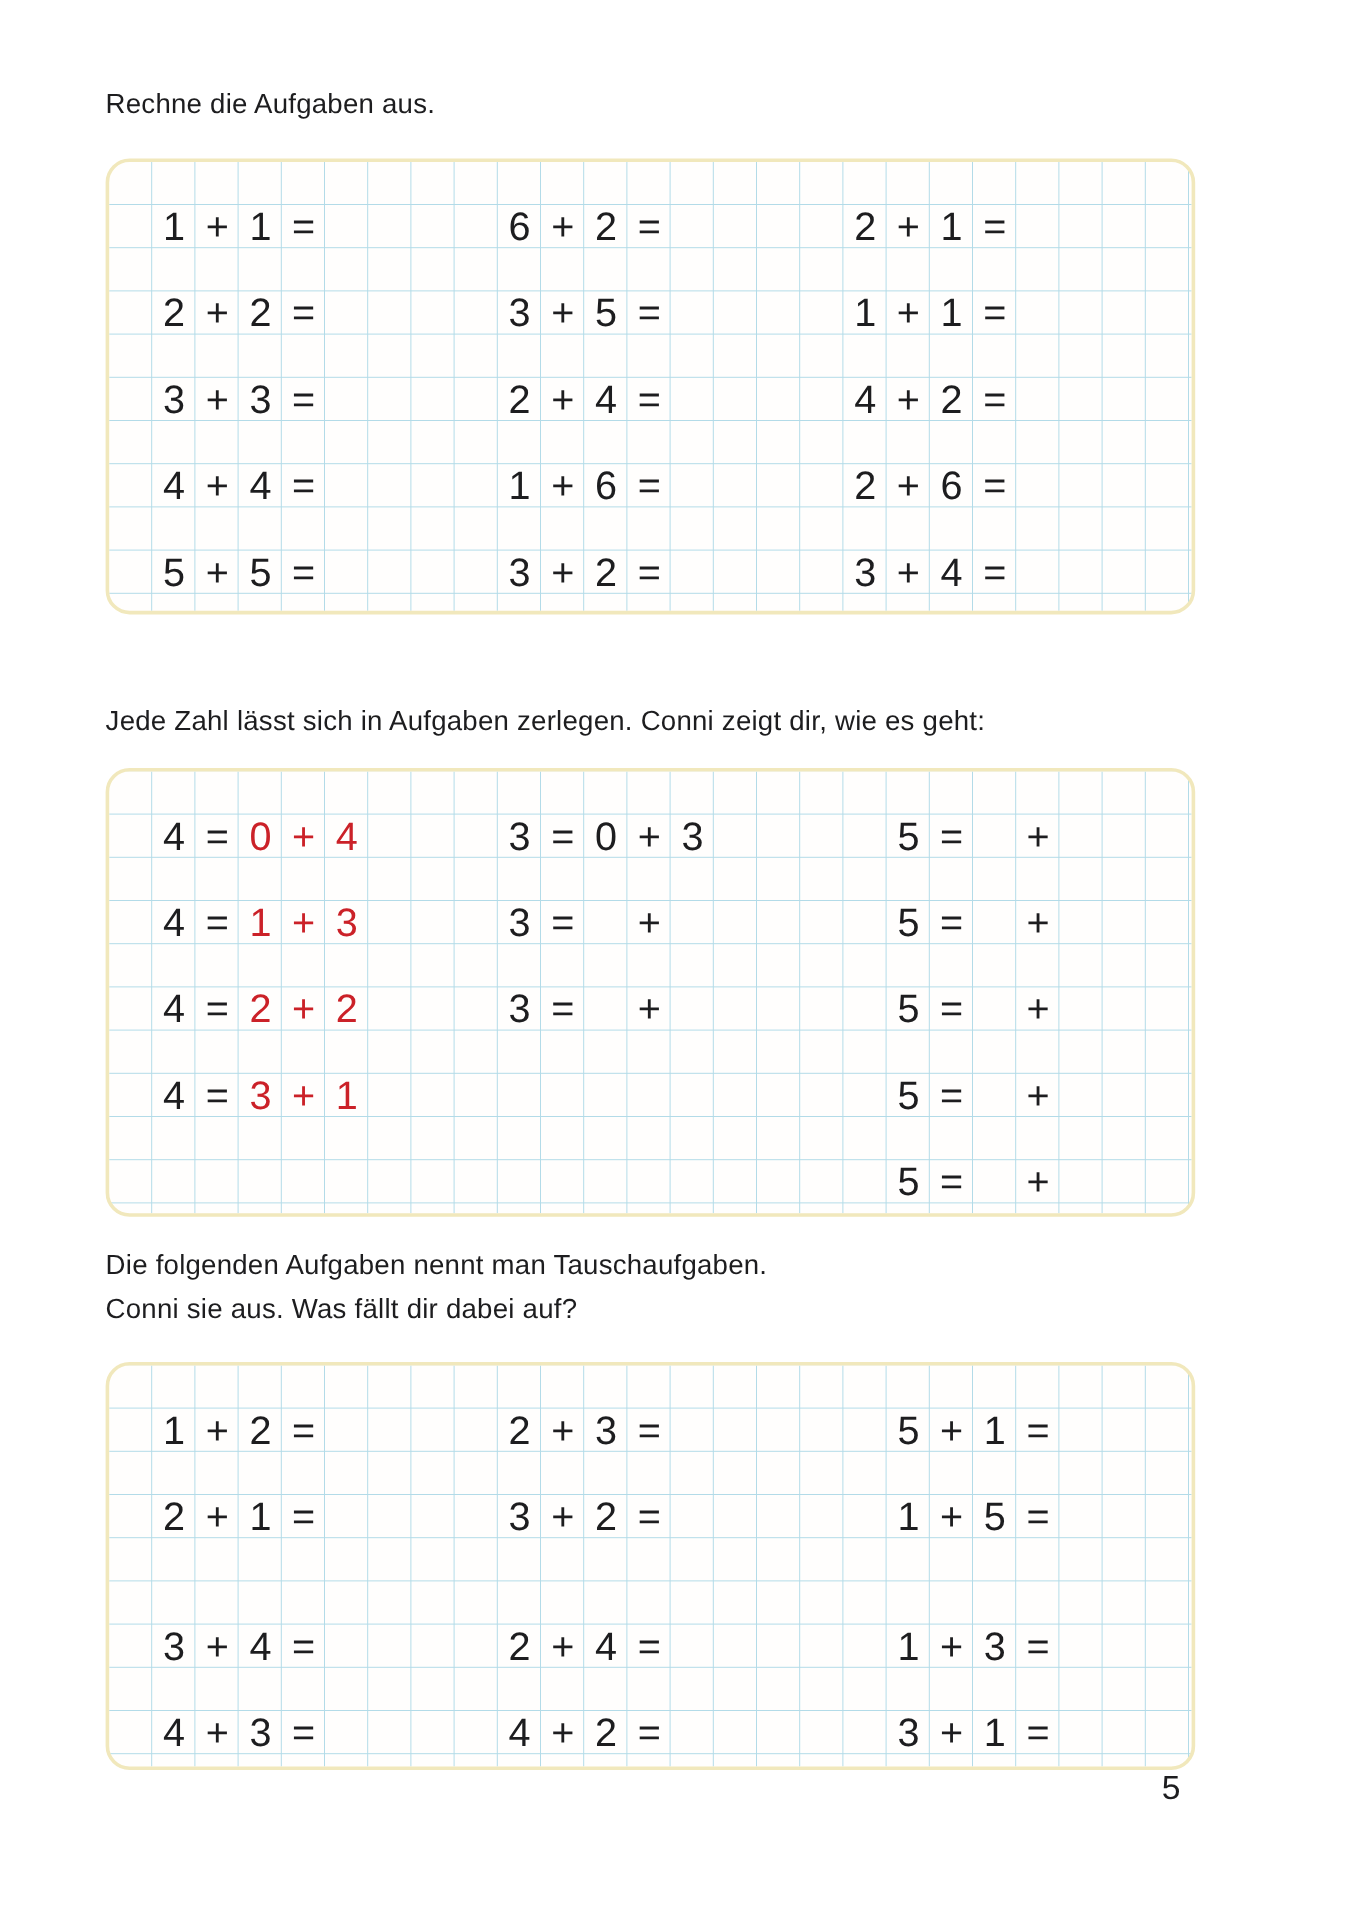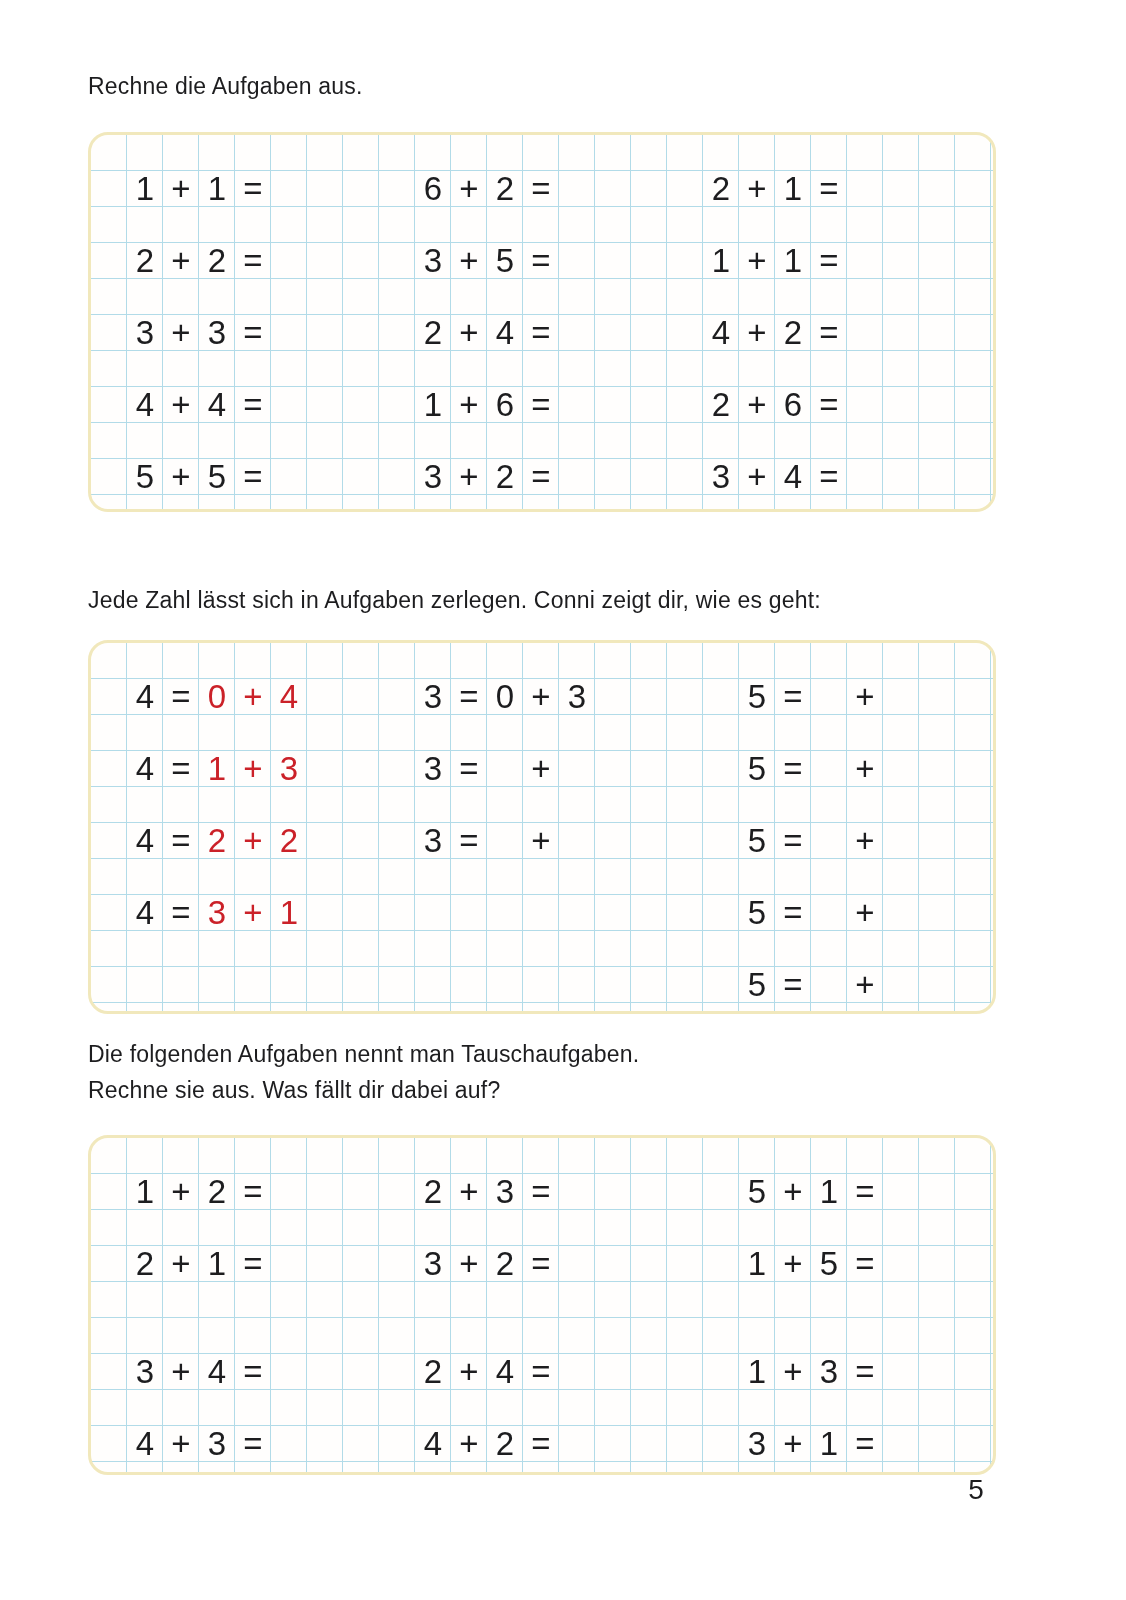--- a/index.html
+++ b/index.html
@@ -326,21 +326,21 @@
       </span>
     <span class="cells part" data-color="black">
         <span class="cell"></span>
         <span class="cell">+</span>
         <span class="cell"></span>
       </span>
   </div>
 </div>
 
 <div class="heading" style="left:88px;top:1036px;">Die folgenden Aufgaben nennt man Tauschaufgaben.
-Rechne sie aus. Was fällt dir dabei auf?</div>
+Conni sie aus. Was fällt dir dabei auf?</div>
 
 <div class="panel" style="top:1135px;height:340px;">
 
   <div class="eq" style="left:36px;top:36px;">
       <span class="cells part">
         <span class="cell">1</span>
         <span class="cell">+</span>
         <span class="cell">2</span>
         <span class="cell">=</span>
       </span>

